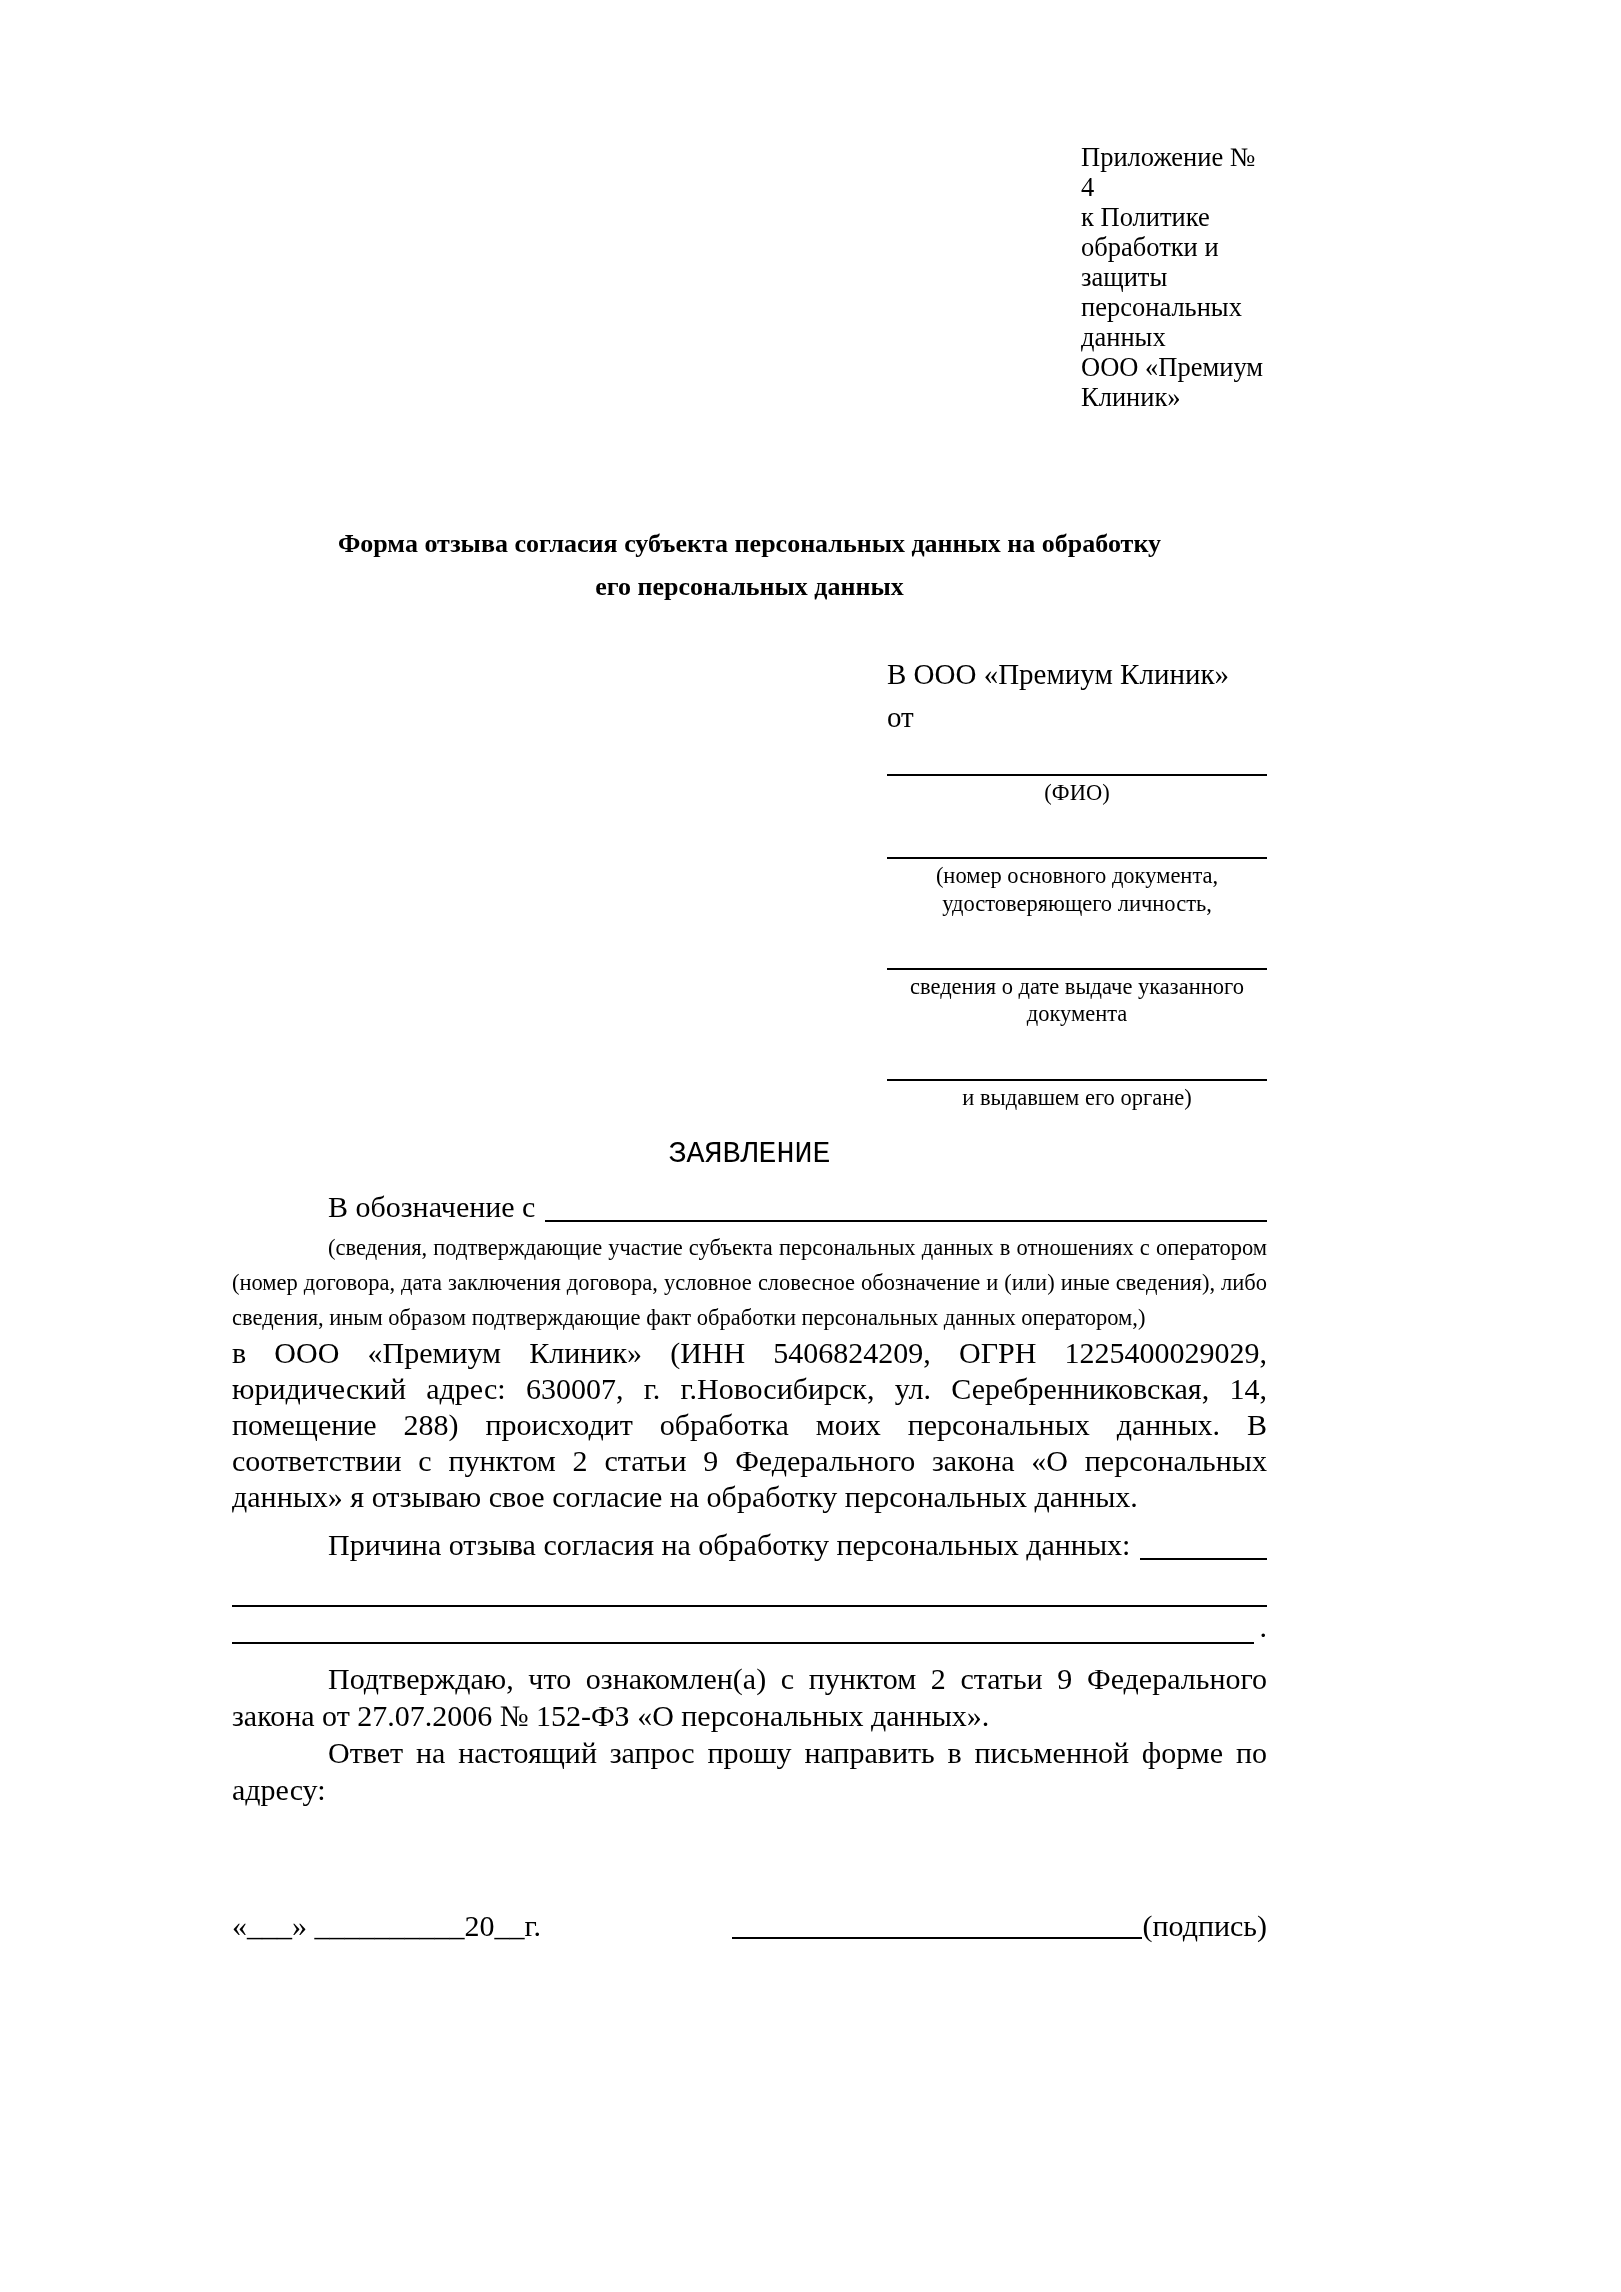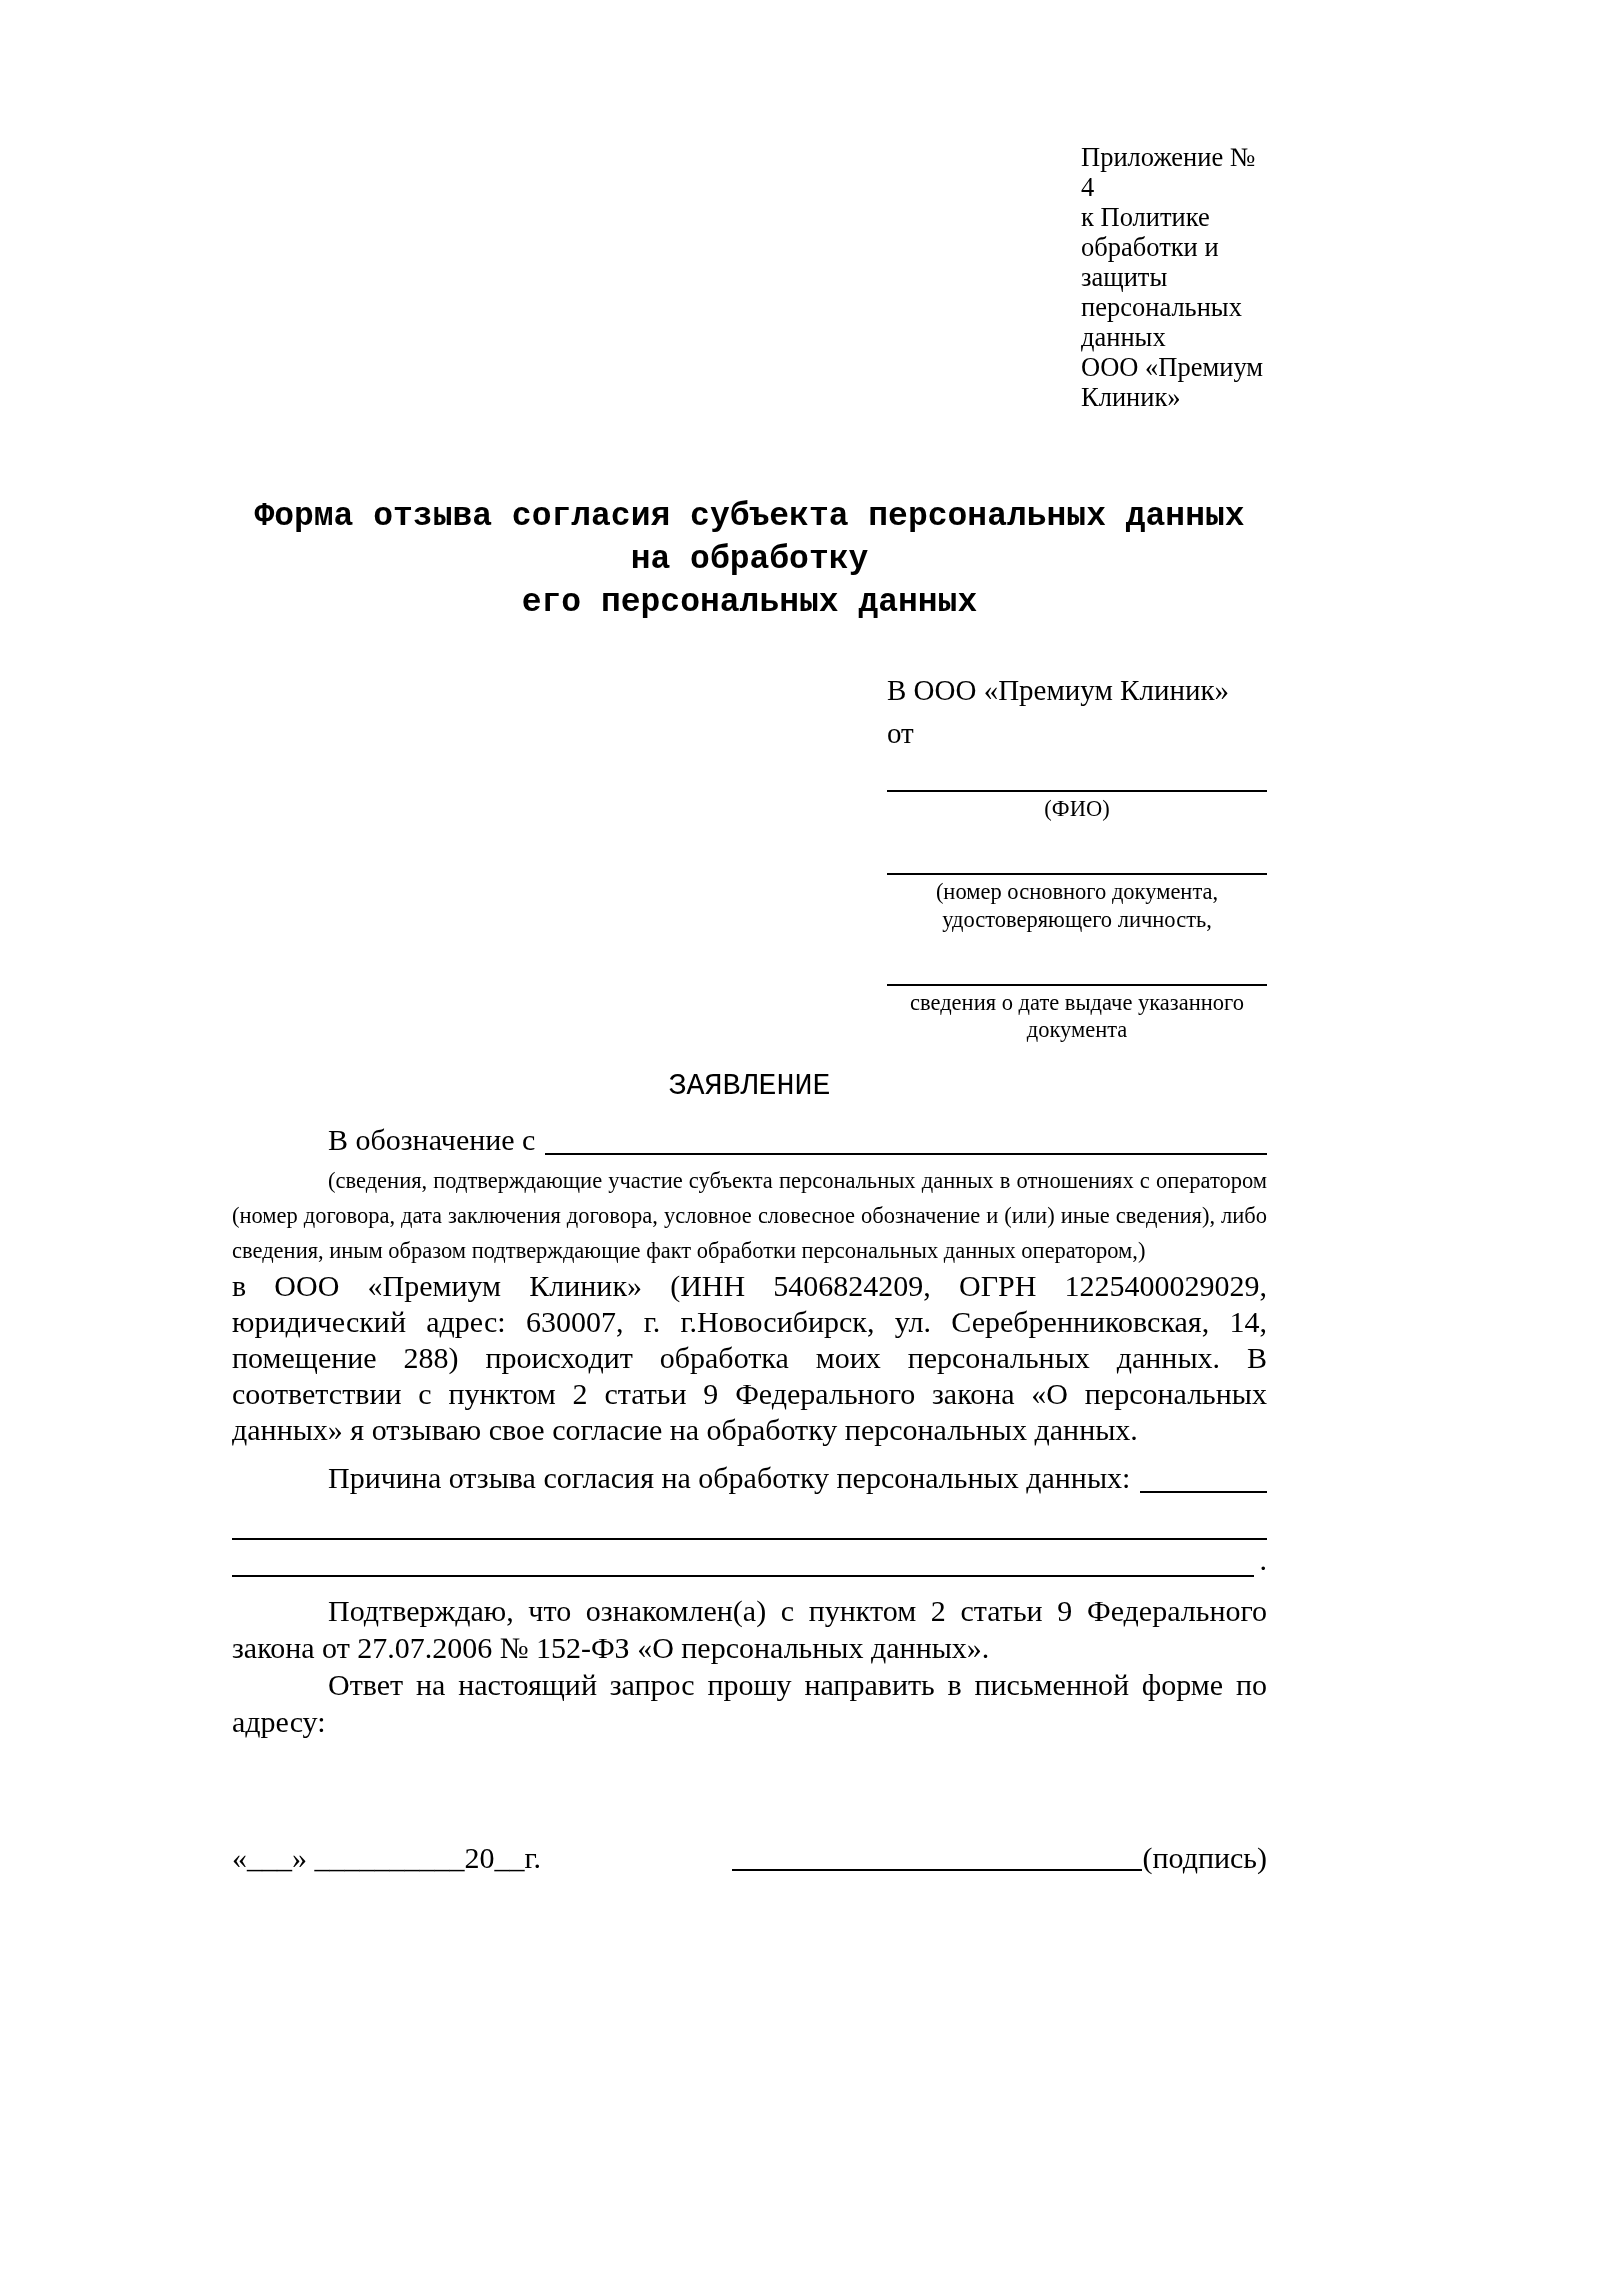--- a/index.html
+++ b/index.html
@@ -22,26 +22,25 @@
   
   .header-block {
     margin-left: 849px;
     font-size: 26.5px;
     line-height: 30px;
     text-align: left;
   }
 
   
   .doc-title {
-    margin-top: 83px;
-    font-size: 33px;
+    margin-top: 110px;
+    font-size: 26px;
     line-height: 43px;
     font-weight: 700;
     text-align: center;
-    font-family: Liberation Mono, monospace;
   }
 
   
   .addressee {
     margin-left: 655px;
     margin-top: 45px;
     font-size: 29px;
     line-height: 43px;
   }
   .addressee .addr-line { white-space: nowrap; }
@@ -182,20 +181,24 @@
       <div class="caption">(ФИО)</div>
     </div>
     <div class="field">
       <div class="blank-line"></div>
       <div class="caption">(номер основного документа, удостоверяющего личность,</div>
     </div>
     <div class="field">
       <div class="blank-line"></div>
       <div class="caption">сведения о дате выдаче указанного документа</div>
     </div>
+    <div class="field">
+      <div class="blank-line"></div>
+      <div class="caption">и выдавшем его органе)</div>
+    </div>
   </div>
 
   <div class="statement-heading">ЗАЯВЛЕНИЕ</div>
 
   <div class="flex-row accordance">
     <span class="lead-text">В обозначение с</span>
     <span class="fill-line"></span>
   </div>
 
   <div class="small-note">(сведения, подтверждающие участие субъекта персональных данных в отношениях с оператором (номер договора, дата заключения договора, условное словесное обозначение и (или) иные сведения), либо сведения, иным образом подтверждающие факт обработки персональных данных оператором,)</div>

